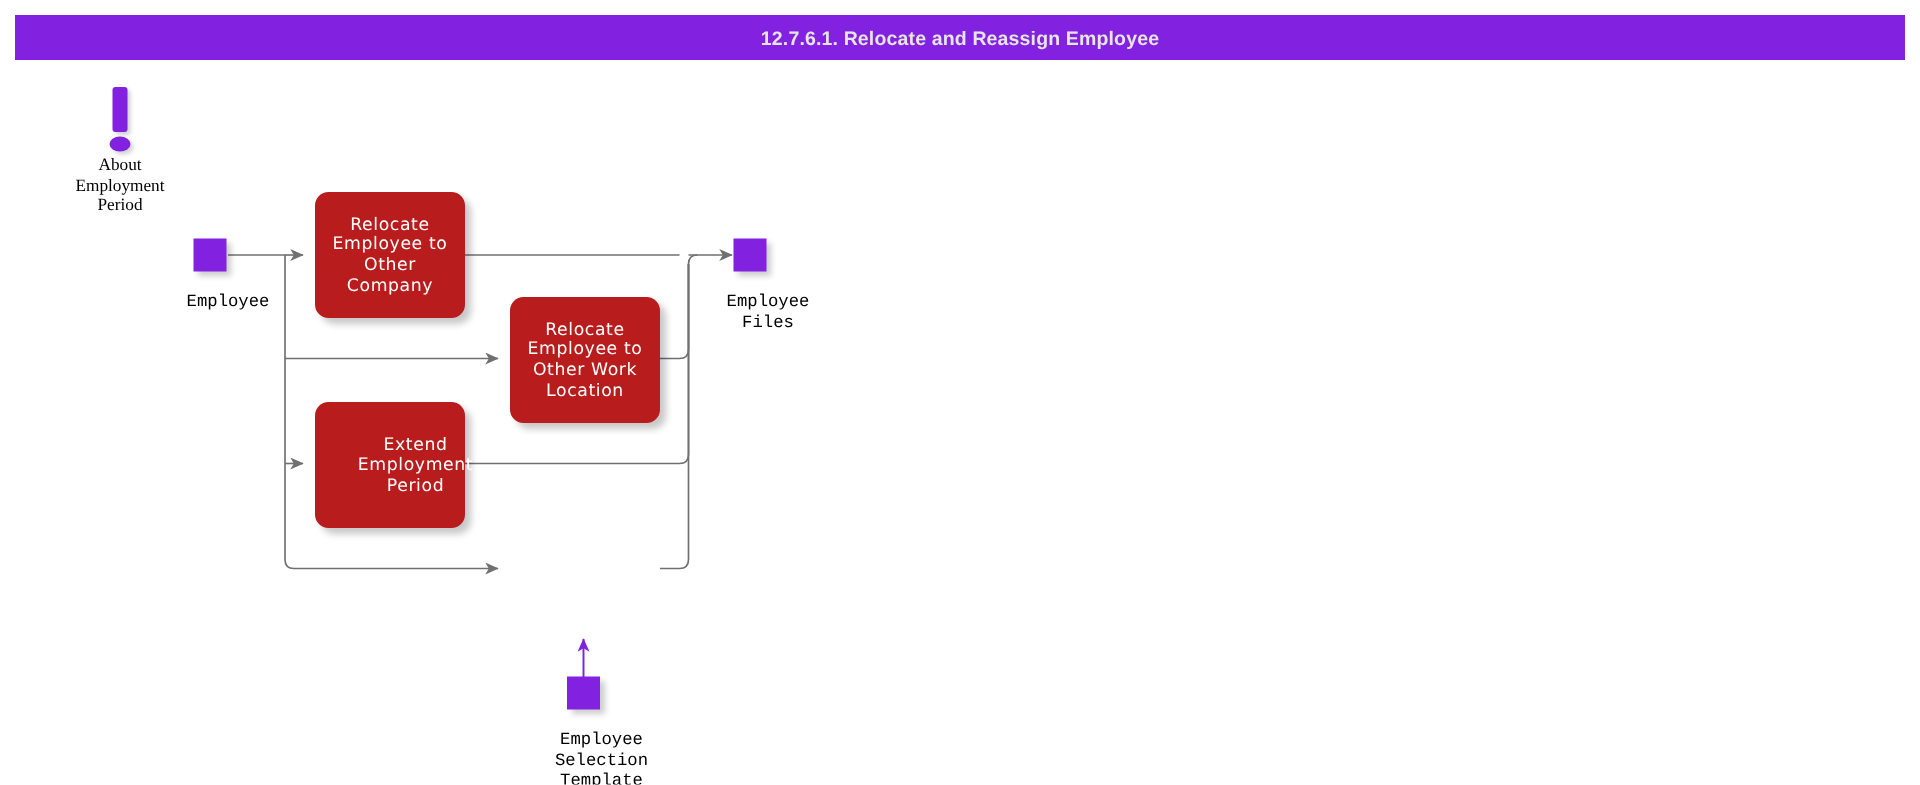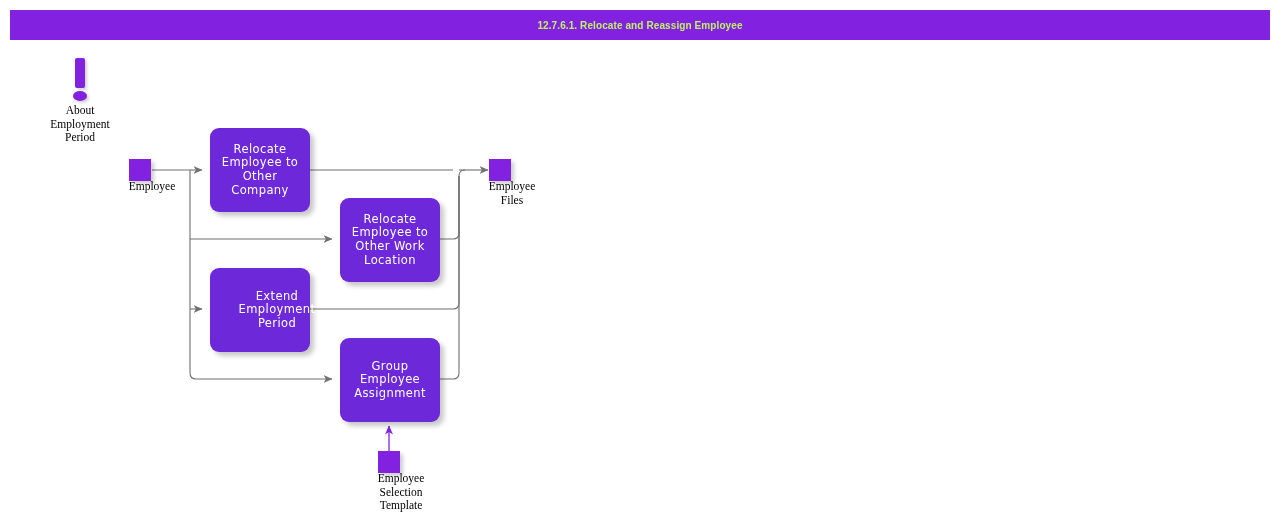--- a/index.html
+++ b/index.html
@@ -22,23 +22,23 @@
     left: 10px;
     top: 10px;
     width: 1260px;
     height: 30px;
     background: #8222e0;
     display: flex;
     align-items: center;
     justify-content: center;
   }
   #title-bar .title-text {
-    color: #bef264;
+    color: #e5e5e5;
     font-family: "Liberation Sans", sans-serif;
-    font-size: 10px;
+    font-size: 13px;
     font-weight: bold;
     letter-spacing: 0.1px;
     white-space: nowrap;
   }
 
   
   #diagram {
     position: absolute;
     left: 0;
     top: 0;
@@ -50,21 +50,21 @@
     left: 0;
     top: 0;
     width: 1280px;
     height: 523px;
     pointer-events: none;
   }
 
   
   .activity {
     position: absolute;
-    background: #6d28d9;
+    background: #b91c1c;
     border-radius: 9px;
     box-shadow: 4px 4px 5px rgba(0,0,0,0.22);
     display: flex;
     align-items: center;
     justify-content: center;
     text-align: center;
     box-sizing: border-box;
   }
   .activity .activity-label {
     color: #ffffff;
@@ -81,25 +81,25 @@
     position: absolute;
   }
   .object-node .swatch {
     width: 22px;
     height: 22px;
     background: #8222e0;
     box-shadow: 3px 3px 4px rgba(0,0,0,0.2);
   }
   .object-node .object-label {
     position: absolute;
-    top: 21px;
+    top: 36px;
     left: 50%;
     transform: translateX(-50%);
     color: #000000;
-    font-family: Liberation Serif, serif;
+    font-family: Liberation Mono, monospace;
     font-size: 11.5px;
     line-height: 13.5px;
     text-align: center;
     white-space: pre-line;
     padding-left: 24px;
   }
 
   
   #note-about {
     position: absolute;
@@ -219,18 +219,14 @@
 Other Work
 Location</span>
   </div>
 
   <div class="activity" style="left:210px; top:268px; width:100px; height:84px;padding-left:34px;">
     <span class="activity-label">Extend
 Employment
 Period</span>
   </div>
 
-  <div class="activity" style="left:340px; top:338px; width:100px; height:84px;">
-    <span class="activity-label">Group Employee
-Assignment</span>
-  </div>
 
 </div>
 
 </body></html>

